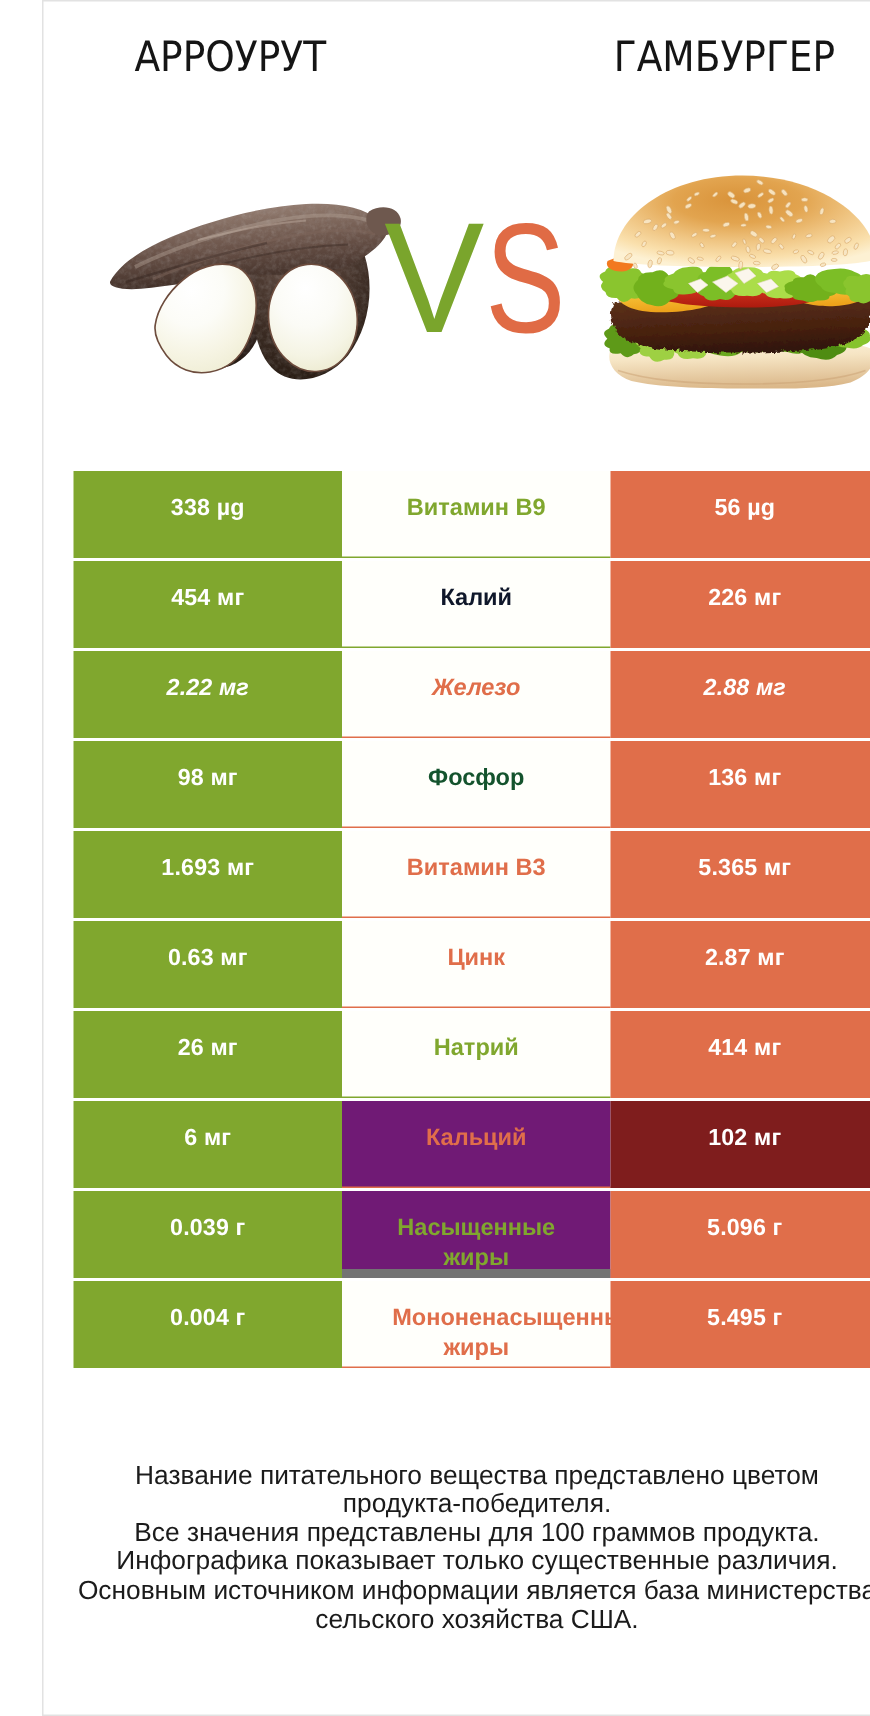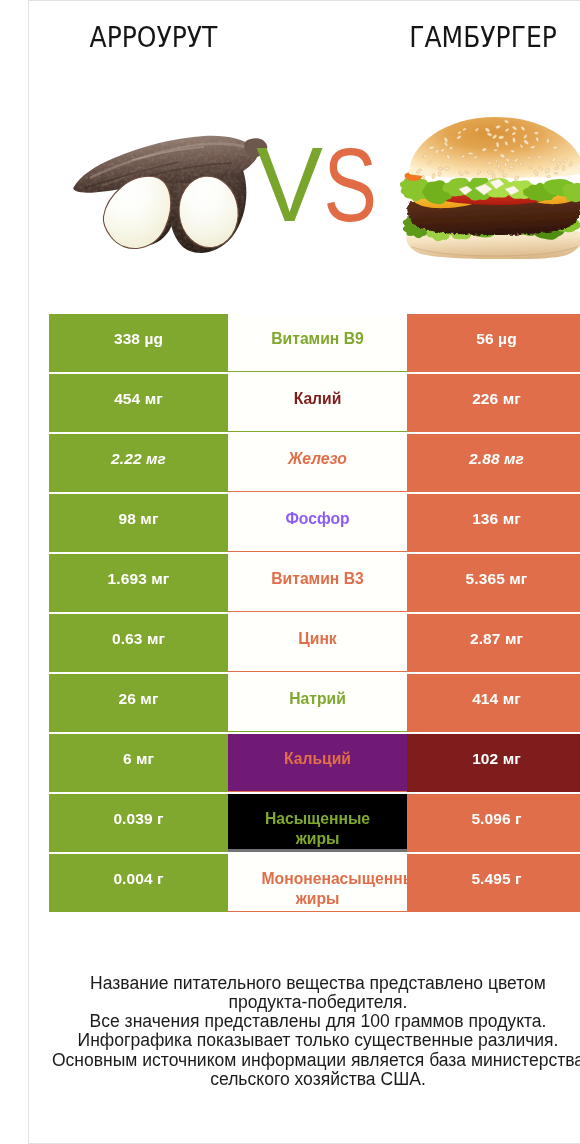--- a/index.html
+++ b/index.html
@@ -305,35 +305,35 @@
       <div class="row" style="top: 0px;">
         <div class="cell lv" style="background:#80a72e">338 µg</div>
         <div class="cell mid" style="background:#fffffb;border-bottom:1px solid #80a72e">
           <span class="midtxt" style="color:#80a72e">Витамин B9</span>
         </div>
         <div class="cell rv" style="background:#e06e4a">56 µg</div>
       </div>
       <div class="row" style="top: 60px; padding-left: 11px;">
         <div class="cell lv" style="background:#80a72e">454 мг</div>
         <div class="cell mid" style="background:#fffffb;border-bottom:1px solid #80a72e">
-          <span class="midtxt" style="color:#7f1d1d">Калий</span>
+          <span class="midtxt" style="color:#0f172a">Калий</span>
         </div>
         <div class="cell rv" style="background:#e06e4a">226 мг</div>
       </div>
       <div class="row" style="top: 120px; font-style: italic;">
         <div class="cell lv" style="background:#80a72e">2.22 мг</div>
         <div class="cell mid" style="background:#fffffb;border-bottom:1px solid #e06e4a">
           <span class="midtxt" style="color:#e06e4a">Железо</span>
         </div>
         <div class="cell rv" style="background:#e06e4a">2.88 мг</div>
       </div>
       <div class="row" style="top: 180px;">
         <div class="cell lv" style="background:#80a72e">98 мг</div>
         <div class="cell mid" style="background:#fffffb;border-bottom:1px solid #e06e4a">
-          <span class="midtxt" style="color:#8b5cf6">Фосфор</span>
+          <span class="midtxt" style="color:#14532d">Фосфор</span>
         </div>
         <div class="cell rv" style="background:#e06e4a">136 мг</div>
       </div>
       <div class="row" style="top: 240px;">
         <div class="cell lv" style="background:#80a72e">1.693 мг</div>
         <div class="cell mid" style="background:#fffffb;border-bottom:1px solid #e06e4a">
           <span class="midtxt" style="color:#e06e4a">Витамин B3</span>
         </div>
         <div class="cell rv" style="background:#e06e4a">5.365 мг</div>
       </div>
@@ -353,21 +353,21 @@
       </div>
       <div class="row" style="top: 420px;">
         <div class="cell lv" style="background:#80a72e">6 мг</div>
         <div class="cell mid" style="background:#701a75;border-bottom:1px solid #e06e4a">
           <span class="midtxt" style="color:#e06e4a">Кальций</span>
         </div>
         <div class="cell rv" style="background:#7f1d1d">102 мг</div>
       </div>
       <div class="row" style="top: 480px;">
         <div class="cell lv" style="background:#80a72e">0.039 г</div>
-        <div class="cell mid" style="background:#000000;border-bottom:3px solid #737373">
+        <div class="cell mid" style="background:#701a75;border-bottom:6px solid #737373">
           <span class="midtxt" style="color:#80a72e">Насыщенные жиры</span>
         </div>
         <div class="cell rv" style="background:#e06e4a">5.096 г</div>
       </div>
       <div class="row" style="top: 540px;">
         <div class="cell lv" style="background:#80a72e">0.004 г</div>
         <div class="cell mid" style="background:#fffffb;border-bottom:1px solid #e06e4a">
           <span class="midtxt" style="color:#e06e4a">Мононенасыщенные жиры</span>
         </div>
         <div class="cell rv" style="background:#e06e4a">5.495 г</div>

